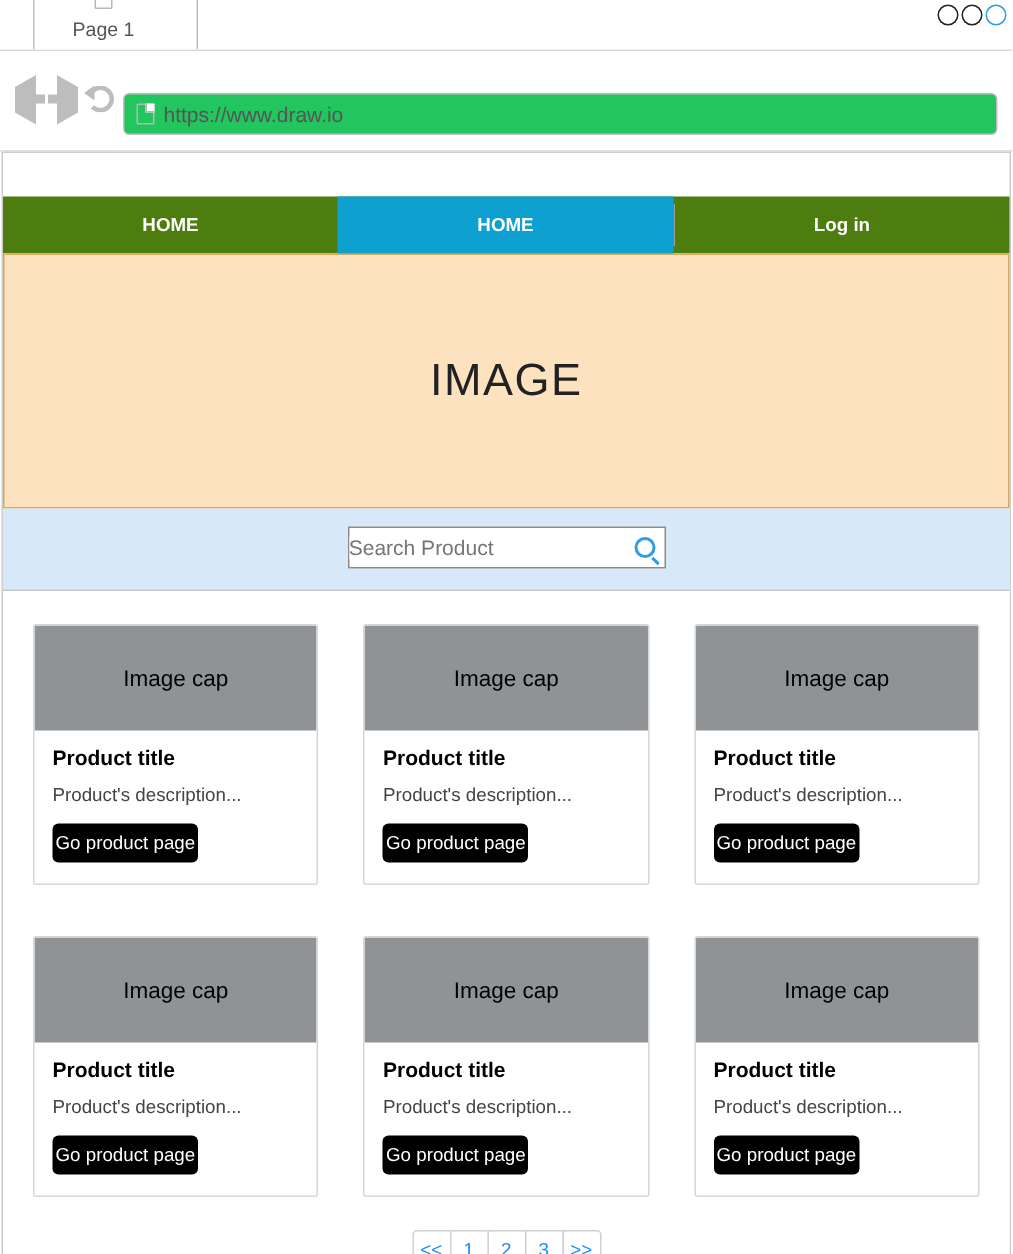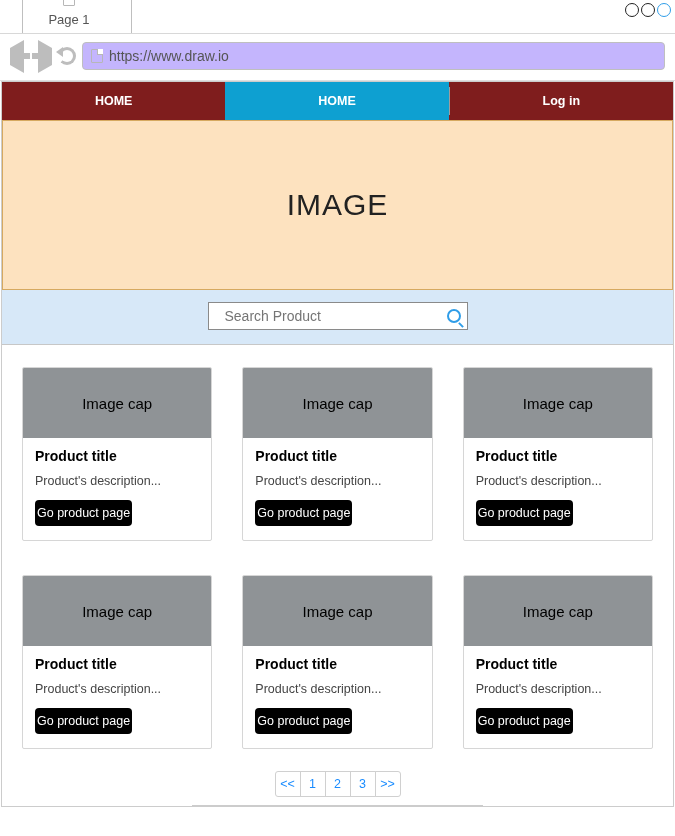--- a/index.html
+++ b/index.html
@@ -86,40 +86,42 @@
   }
   .reload::after{
     content:"";position:absolute;top:-3px;left:-5px;
     border-top:5px solid transparent;border-bottom:5px solid transparent;
     border-right:7px solid #bdbdbd;
   }
   .url-bar {
     flex:1;display:flex;align-items:center;gap:6px;
     border:1px solid #bfbfbf;border-radius:4px;
     padding:5px 8px;font-size:14px;color:#555;
-    background:#c4b5fd;
+    background:#22c55e;
+    margin-top:20px;
   }
   .url-bar .page-icon {
     width: 12px;height: 14px;border: 1px solid #b7b7b7;border-radius:1px;position:relative;
   }
   .url-bar .page-icon::after{
     content:"";position:absolute;top:-1px;right:-1px;width:5px;height:5px;
     background:#fff;border-left:1px solid #b7b7b7;border-bottom:1px solid #b7b7b7;
   }
 
   
   .page {
     border:1px solid #ccc;
     margin: 0 1px;
   }
   .navbar {
-    background:#7f1d1d;
+    background:#4d7c0f;
     display:flex;
     align-items:stretch;
     height:38px;
+    margin-top:29px;
   }
   .navbar .item{
     flex:1;display:flex;align-items:center;justify-content:center;
     color:#fff;font-size:12.5px;font-weight:bold;
     position:relative;
   }
   .navbar .item.active{background:#0ea0d1;}
   .navbar .sep{
     width:1px;background:#9e9e9e;margin:5px 0;
   }
@@ -134,21 +136,21 @@
 
   .search-area{
     background:#d7e8f8;
     display:flex;align-items:center;justify-content:center;
     padding:12px 0 14px;
     border-bottom:1px solid #c7c7c7;
   }
   .search-box{
     display:flex;align-items:center;
     border:1px solid #8a8a8a;background:#fff;
-    width:260px;height:28px;padding:0 6px 0 16px;
+    width:212px;height:28px;padding:0 6px 0 0;
   }
   .search-box input{
     flex:1;border:none;outline:none;font-size:14px;color:#777;
   }
   .search-box .mag{
     width:14px;height:14px;border:2px solid #2f9de8;border-radius:50%;
     position:relative;
   }
   .search-box .mag::after{
     content:"";position:absolute;bottom:-5px;right:-5px;

